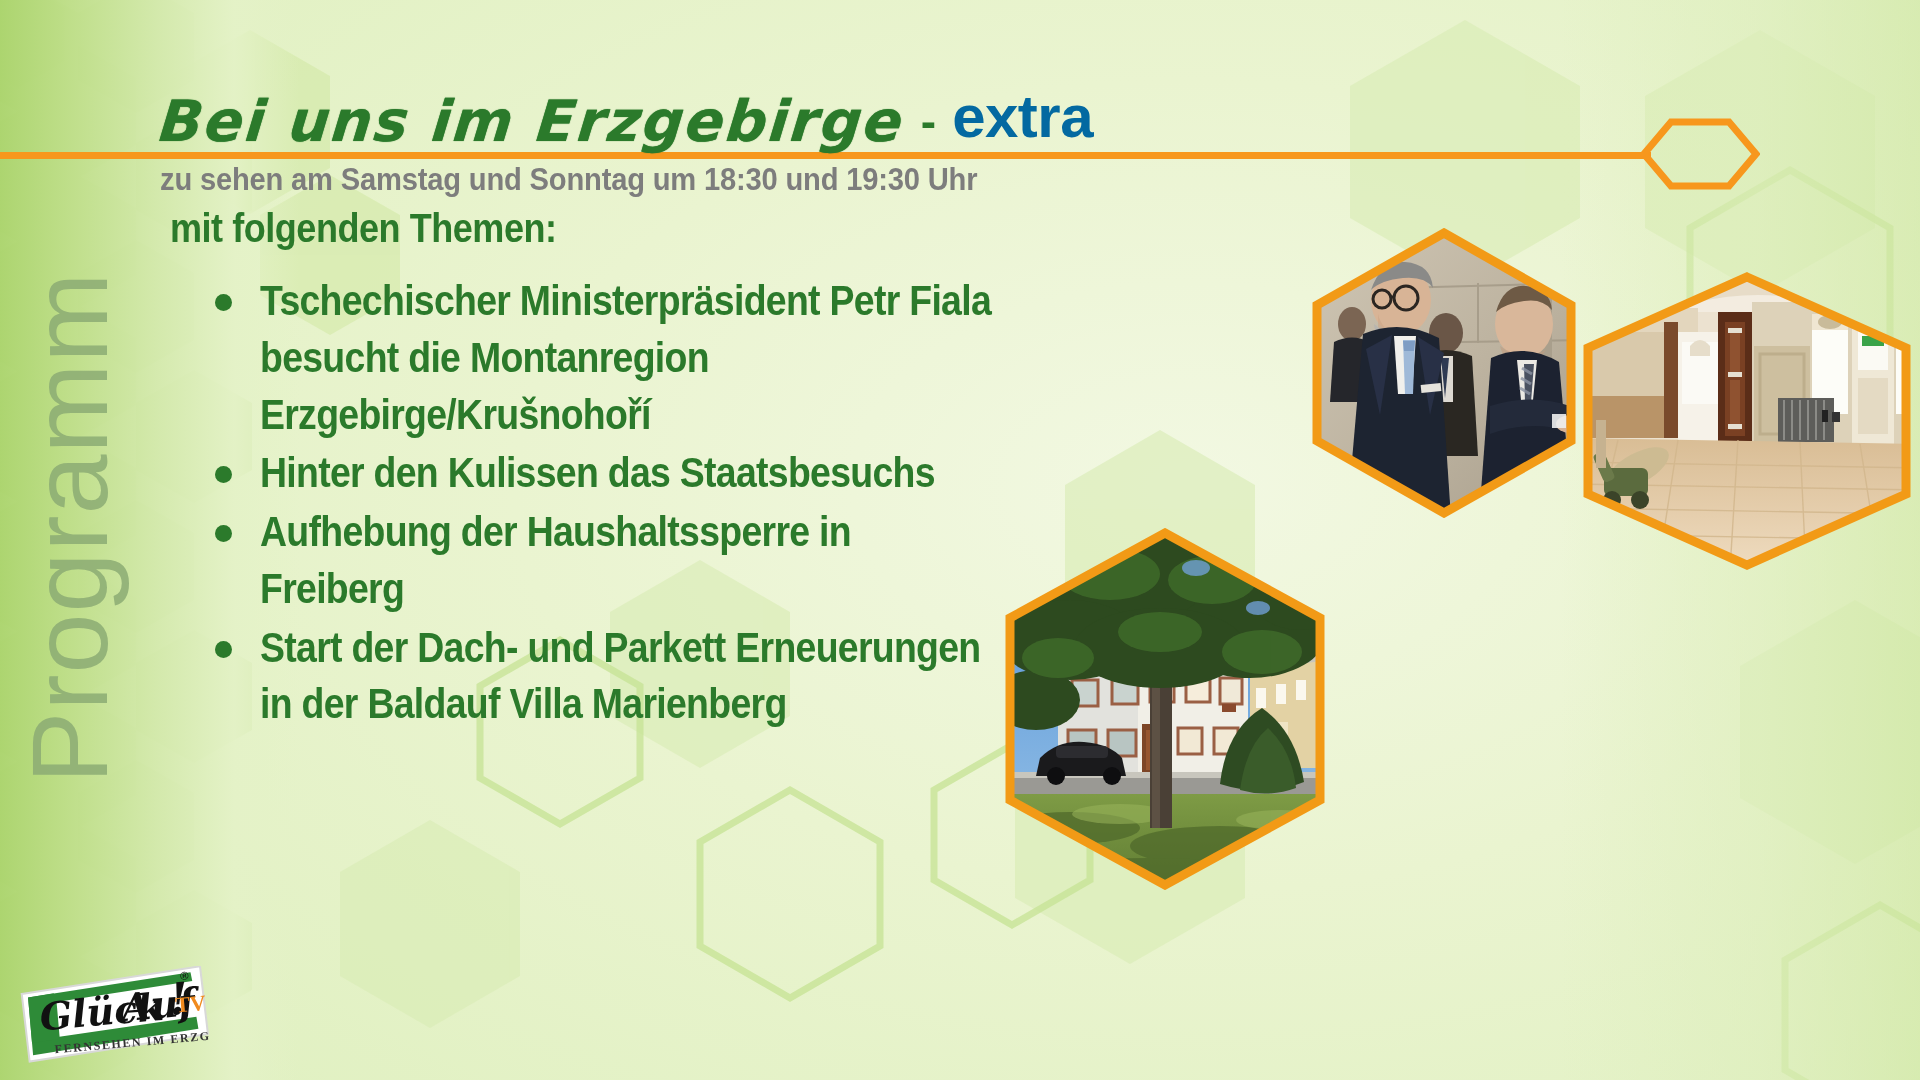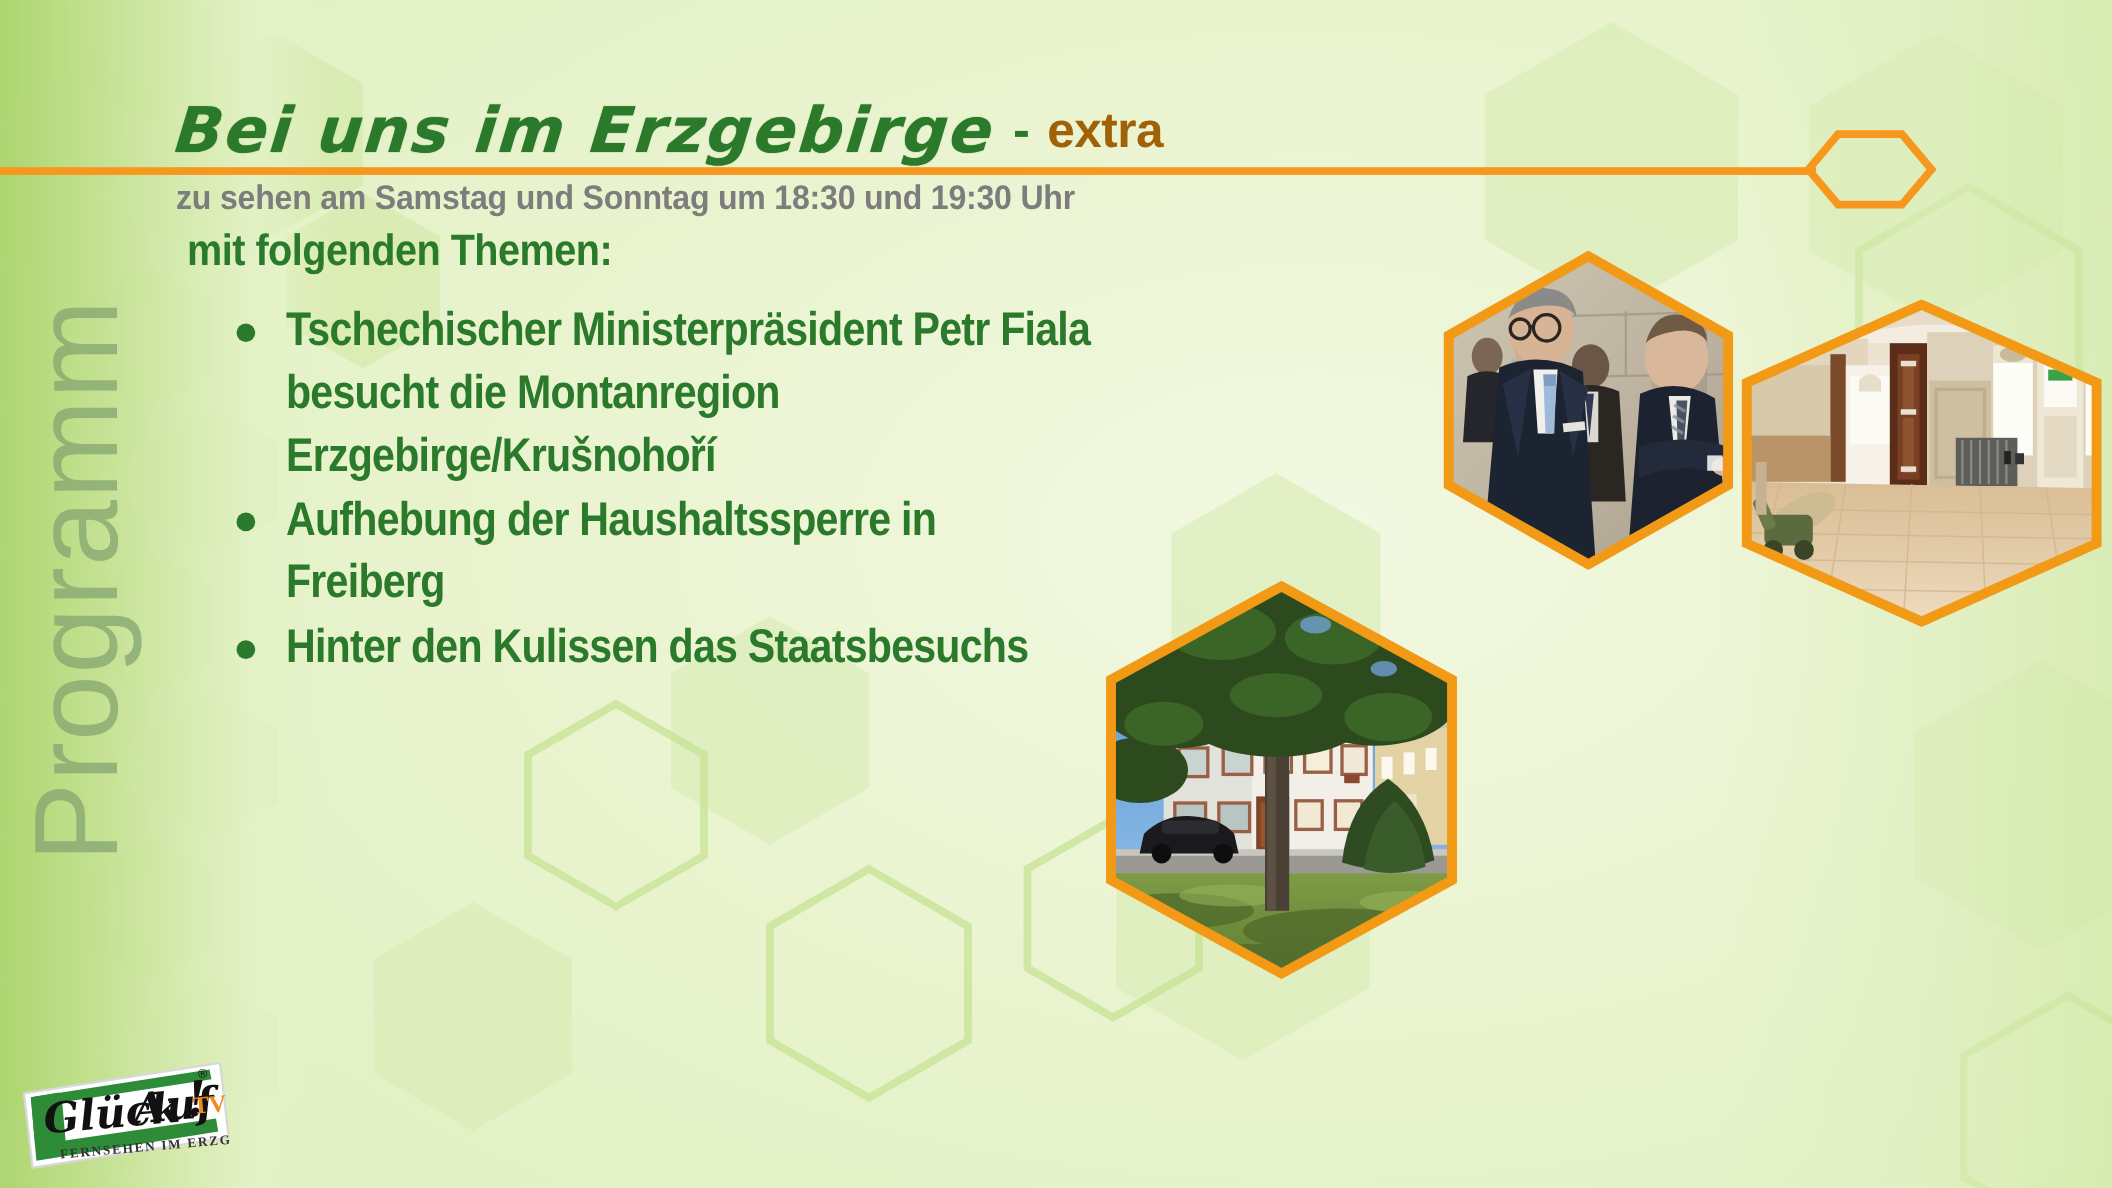--- a/index.html
+++ b/index.html
@@ -43,21 +43,21 @@
     white-space:nowrap;
     text-shadow:0 0 1px #2b7a2b;
   }
   .title-dash{
     font-family:"Liberation Sans", sans-serif;
     font-size:46px; font-weight:700; color:#2b7a2b;
     position:relative; top:-4px;
   }
   .title-extra{
     font-family:"Liberation Sans", sans-serif;
-    font-size:45px; font-weight:700; color:#a16207;
+    font-size:60px; font-weight:700; color:#0369a1;
     letter-spacing:-0.5px; position:relative; top:-4px;
   }
 
   .rule{
     position:absolute; left:0; top:152px; width:1651px; height:7px;
     background:#f7971d; z-index:5;
   }
   .rule-hex{
     position:absolute; left:1640px; top:118px; z-index:5;
   }
@@ -210,25 +210,29 @@
   <div class="subtitle">zu sehen am Samstag und Sonntag um 18:30 und 19:30 Uhr</div>
   <div class="themes">mit folgenden Themen:</div>
 
   <div class="bullets">
     <div class="bullet">
       <span class="dot"></span>
       <span class="btext">Tschechischer Ministerpräsident Petr Fiala besucht die Montanregion Erzgebirge/Krušnohoří</span>
     </div>
     <div class="bullet">
       <span class="dot"></span>
-      <span class="btext">Aufhebung der Haushaltssperre in Freiberg</span>
+      <span class="btext">Hinter den Kulissen das Staatsbesuchs</span>
     </div>
     <div class="bullet">
       <span class="dot"></span>
-      <span class="btext">Hinter den Kulissen das Staatsbesuchs</span>
+      <span class="btext">Aufhebung der Haushaltssperre in Freiberg</span>
+    </div>
+    <div class="bullet">
+      <span class="dot"></span>
+      <span class="btext">Start der Dach- und Parkett Erneuerungen in der Baldauf Villa Marienberg</span>
     </div>
   </div>
 
   <div class="hexphoto" style="left:1308px;top:228px;width:272px;height:290px;">
     <div class="frame">
       <svg viewBox="0 0 272 290" width="272" height="290">
         <defs>
           <clipPath id="hx1">
               <polygon points="136,5 263,77 263,213 136,285 9,213 9,77"></polygon>
             </clipPath>

